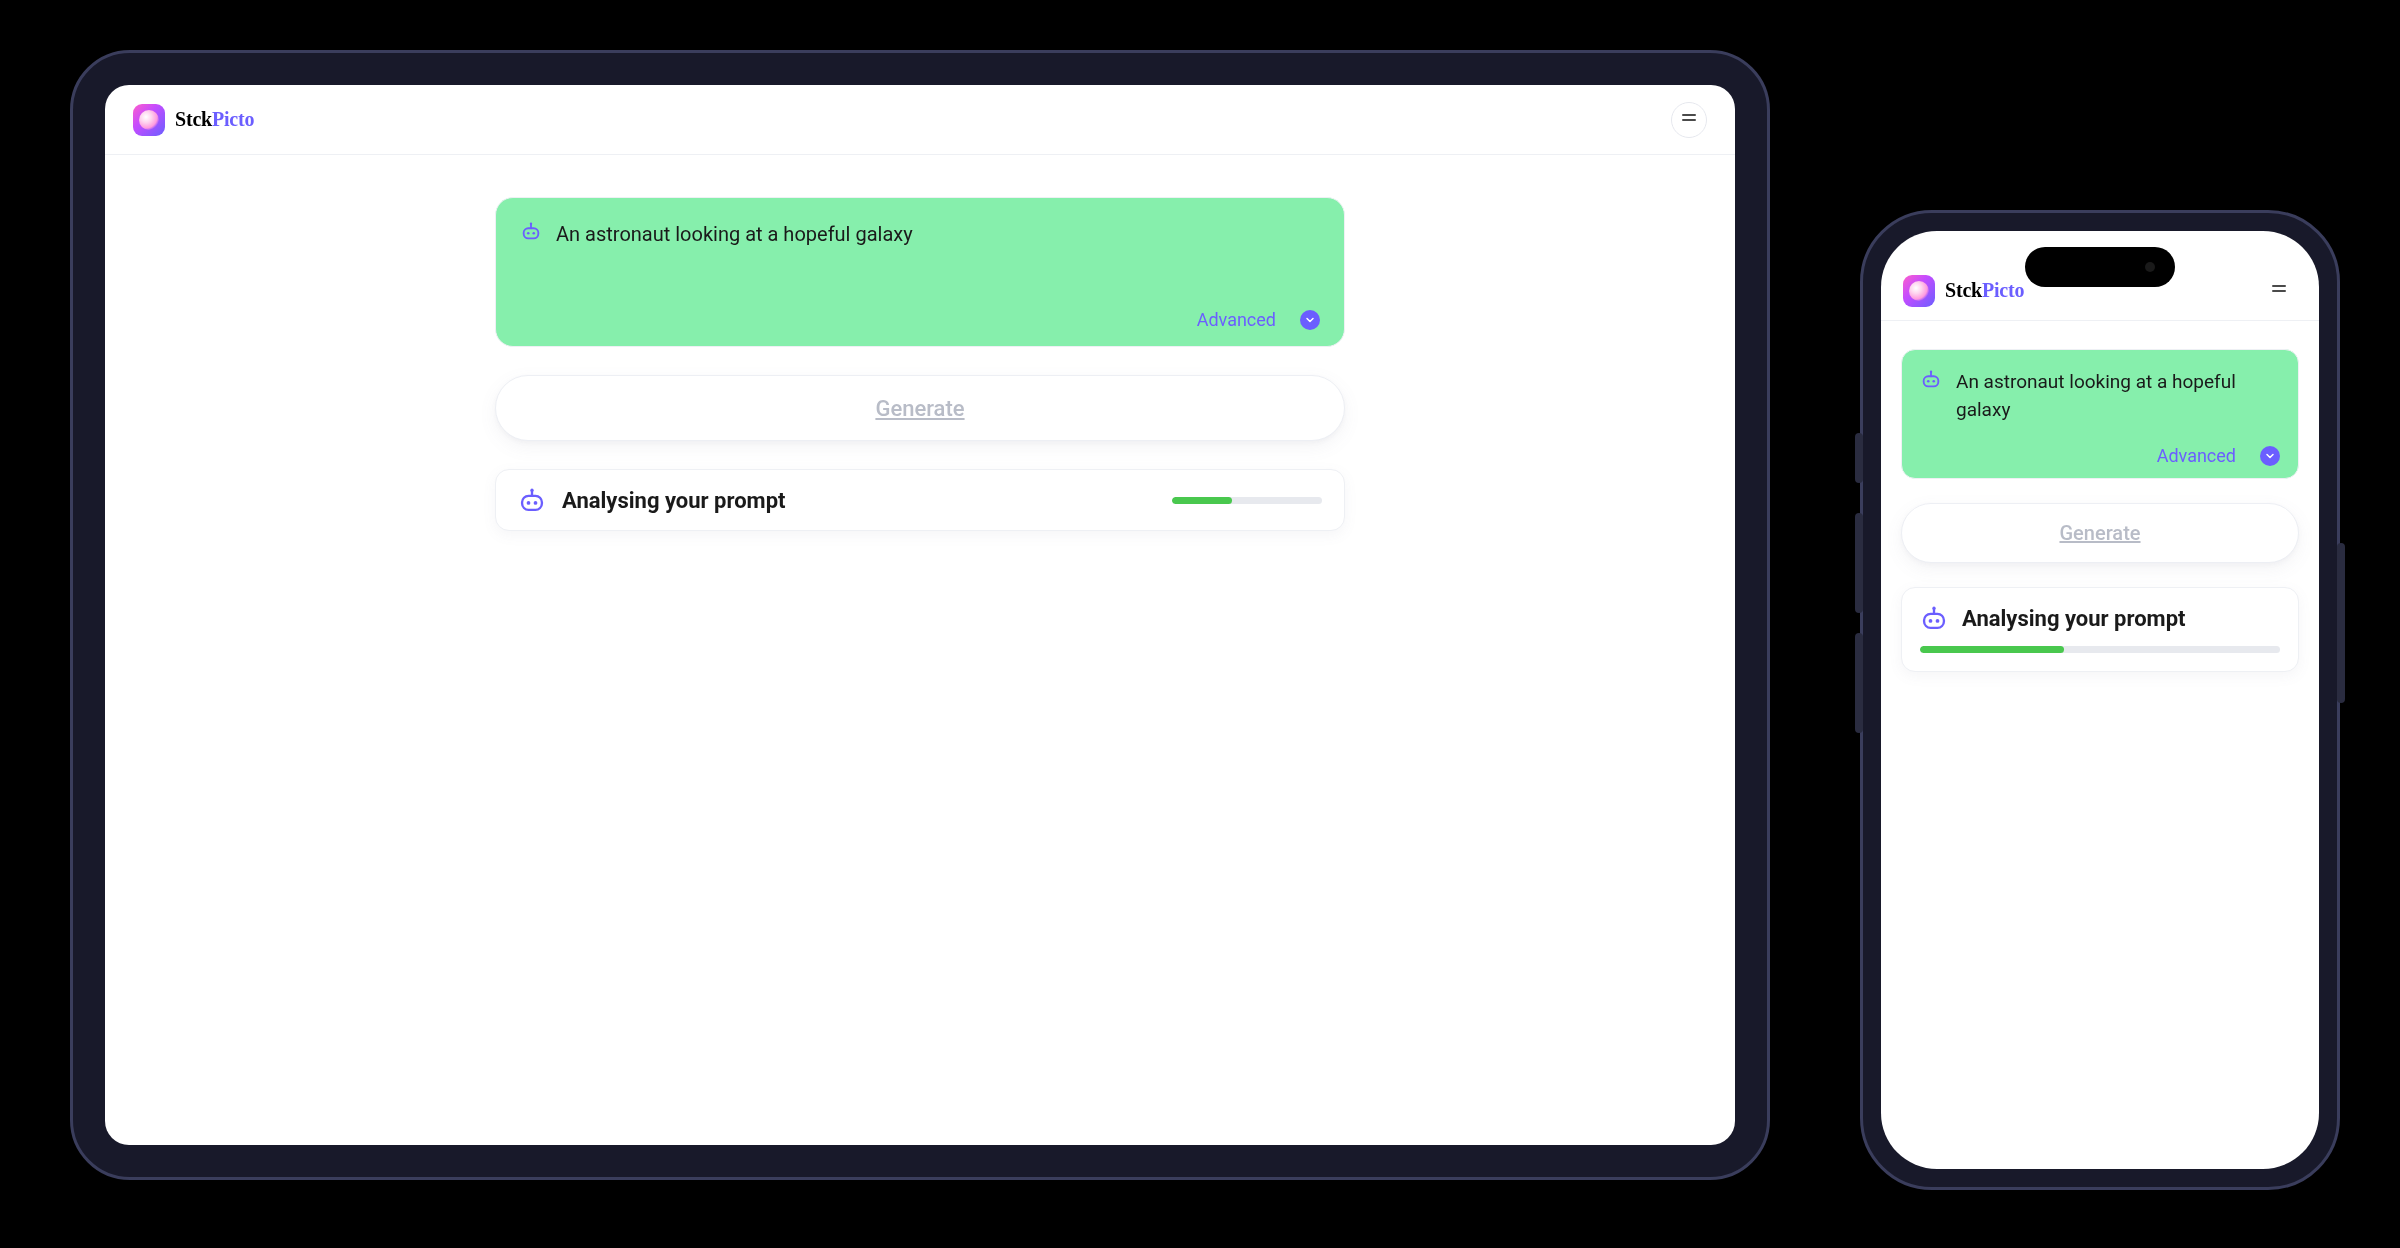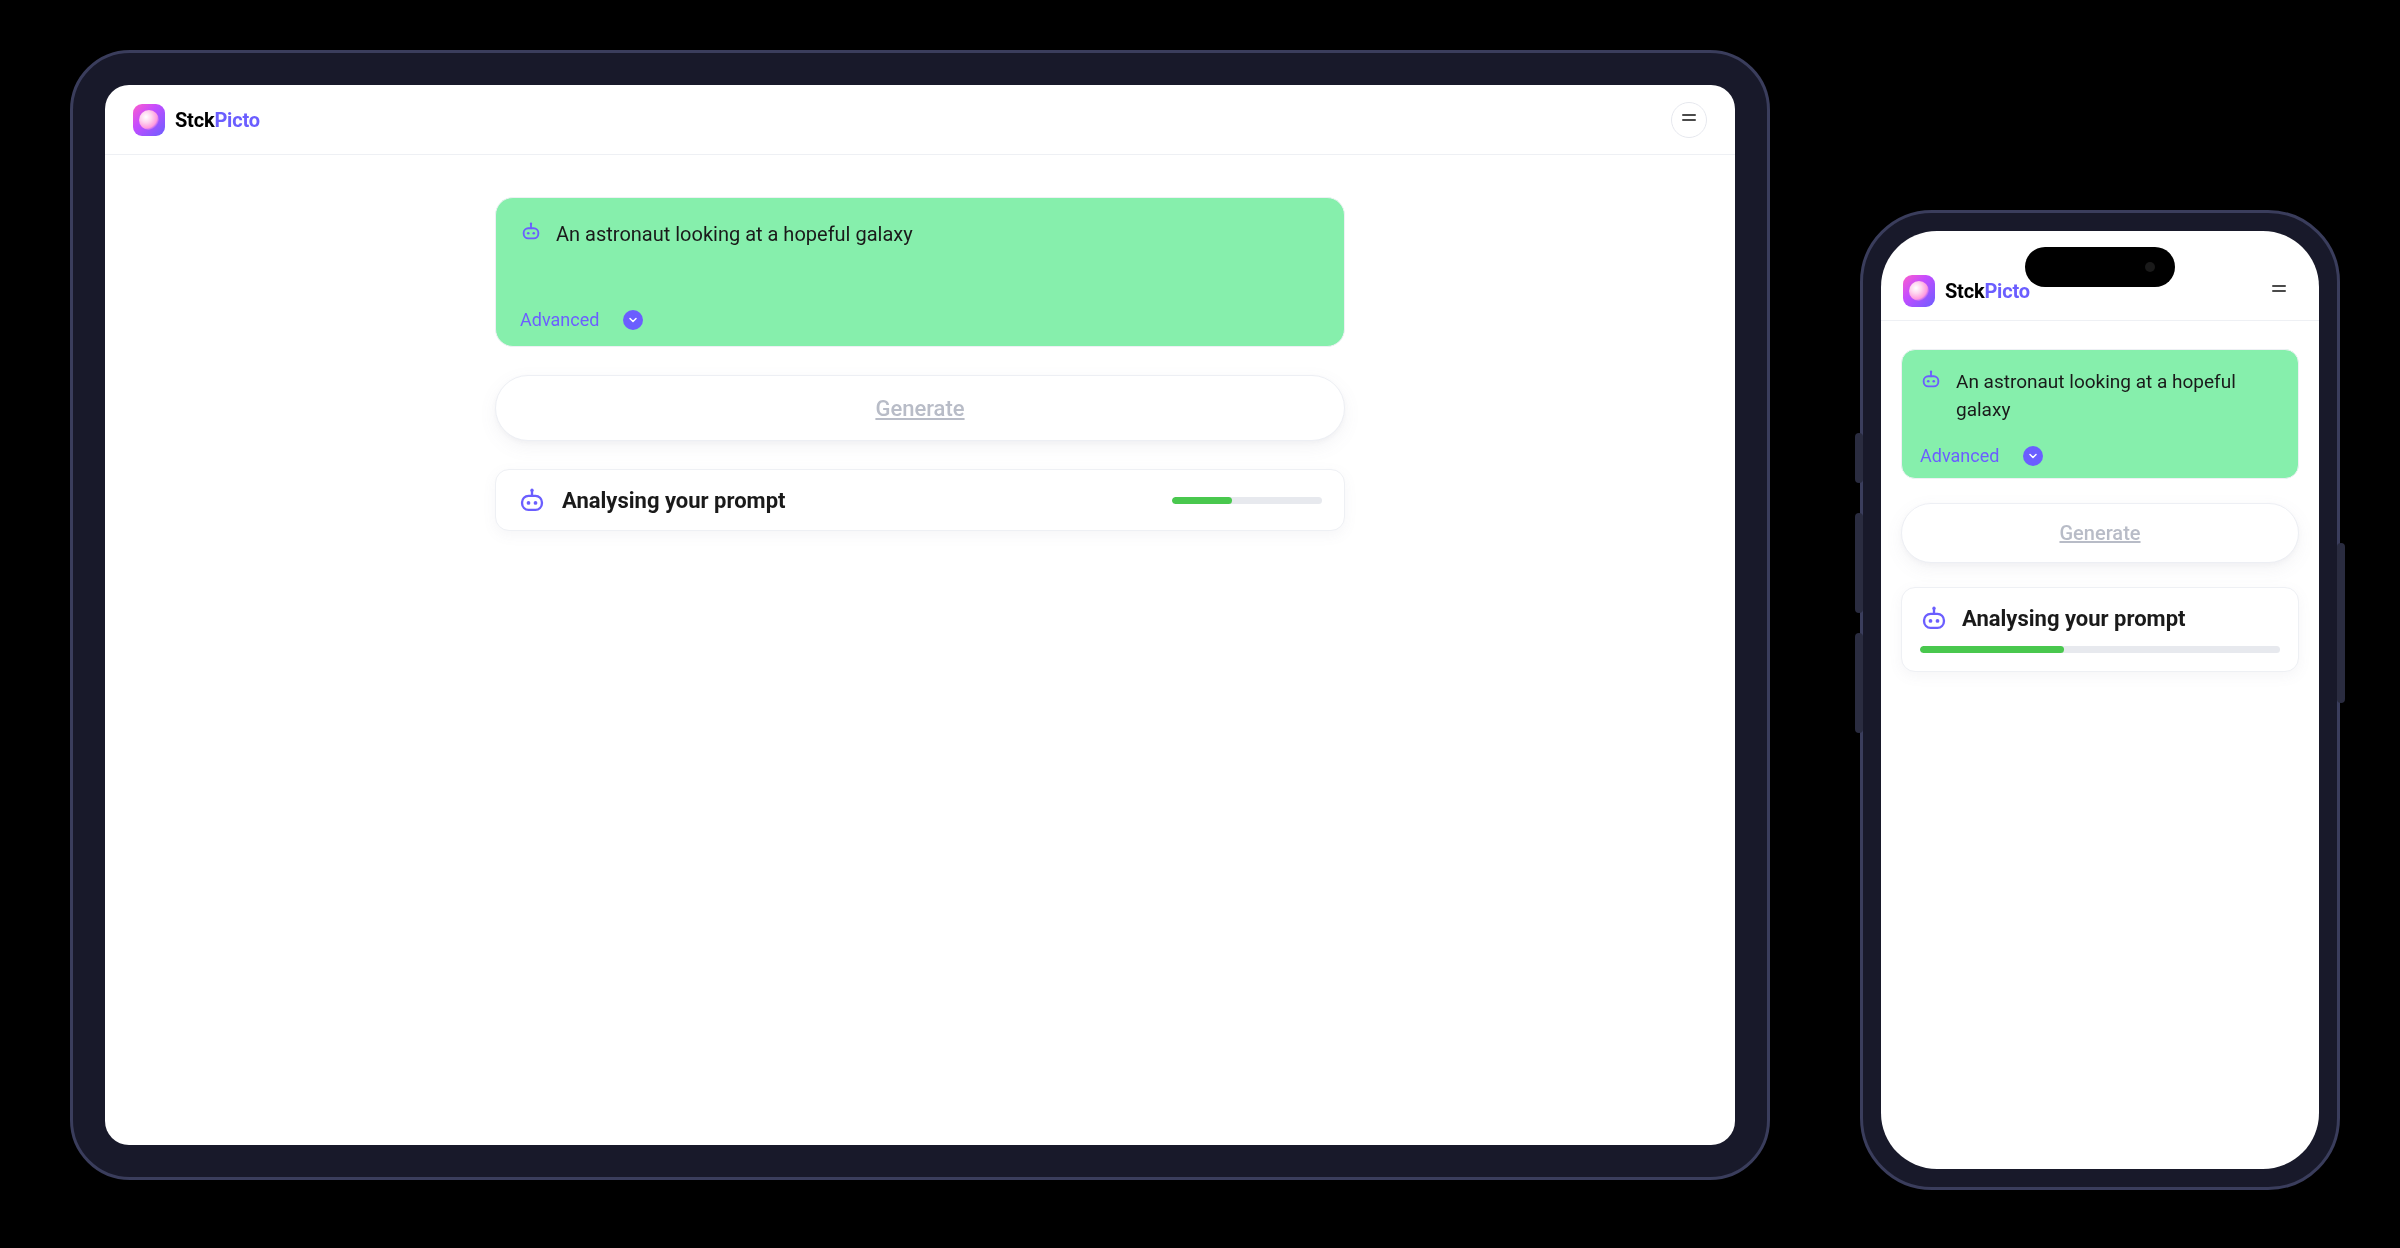--- a/index.html
+++ b/index.html
@@ -85,20 +85,21 @@
   .phone-side-btn.right1 { right: -8px; top: 330px; width: 8px; height: 160px; }
 
   
   .app-header {
     height: 70px;
     display: flex;
     align-items: center;
     justify-content: space-between;
     padding: 0 28px;
     border-bottom: 1px solid #eef0f4;
+    font-family: Liberation Serif, serif;
   }
   .phone-screen .app-header { height: 90px; padding-top: 30px; padding-left: 22px; padding-right: 22px; }
 
   .logo-wrap { display: flex; align-items: center; gap: 10px; }
   .logo-mark {
     width: 32px; height: 32px;
     border-radius: 9px;
     background: linear-gradient(135deg, #ff5ecb 0%, #c44cff 40%, #6b5eff 100%);
     position: relative;
   }
@@ -158,21 +159,21 @@
     position: relative;
   }
   .robot-icon svg { width: 100%; height: 100%; display:block; }
   .prompt-text {
     font-size: 20px;
     color: #1a1a1a;
     line-height: 1.45;
   }
   .phone-screen .prompt-text{ font-size: 19px; }
   .prompt-spacer{ flex:1; }
-  .advanced-row { display: flex; align-items: center; gap: 24px; margin-top: 8px;}
+  .advanced-row { display: flex; justify-content: flex-end; align-items: center; gap: 24px; margin-top: 8px;}
   .advanced-link { color: #6b5eff; font-size: 18px; cursor: pointer; }
   .chevron-badge{
     width:20px; height:20px; border-radius:50%; background:#6b5eff;
     display:flex; align-items:center; justify-content:center;
   }
   .chevron-badge svg{ width:12px; height:12px; }
 
   
   .generate-btn {
     height: 66px;

